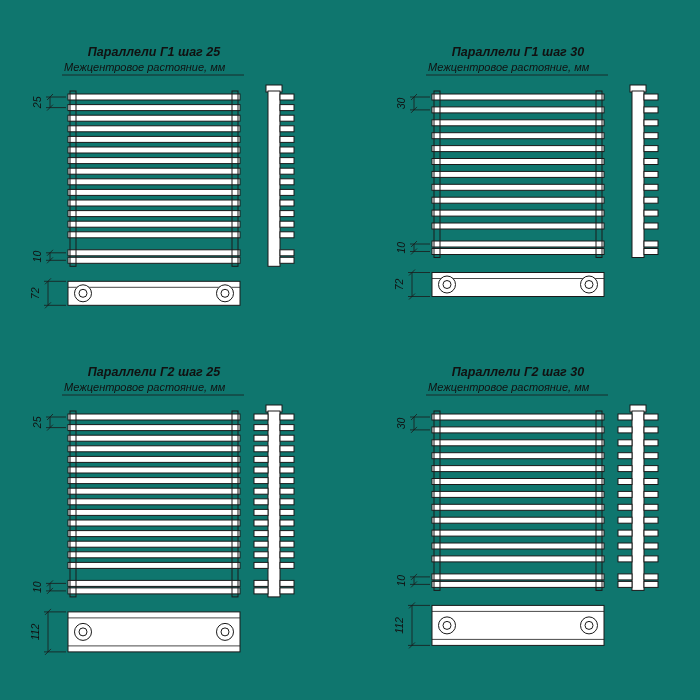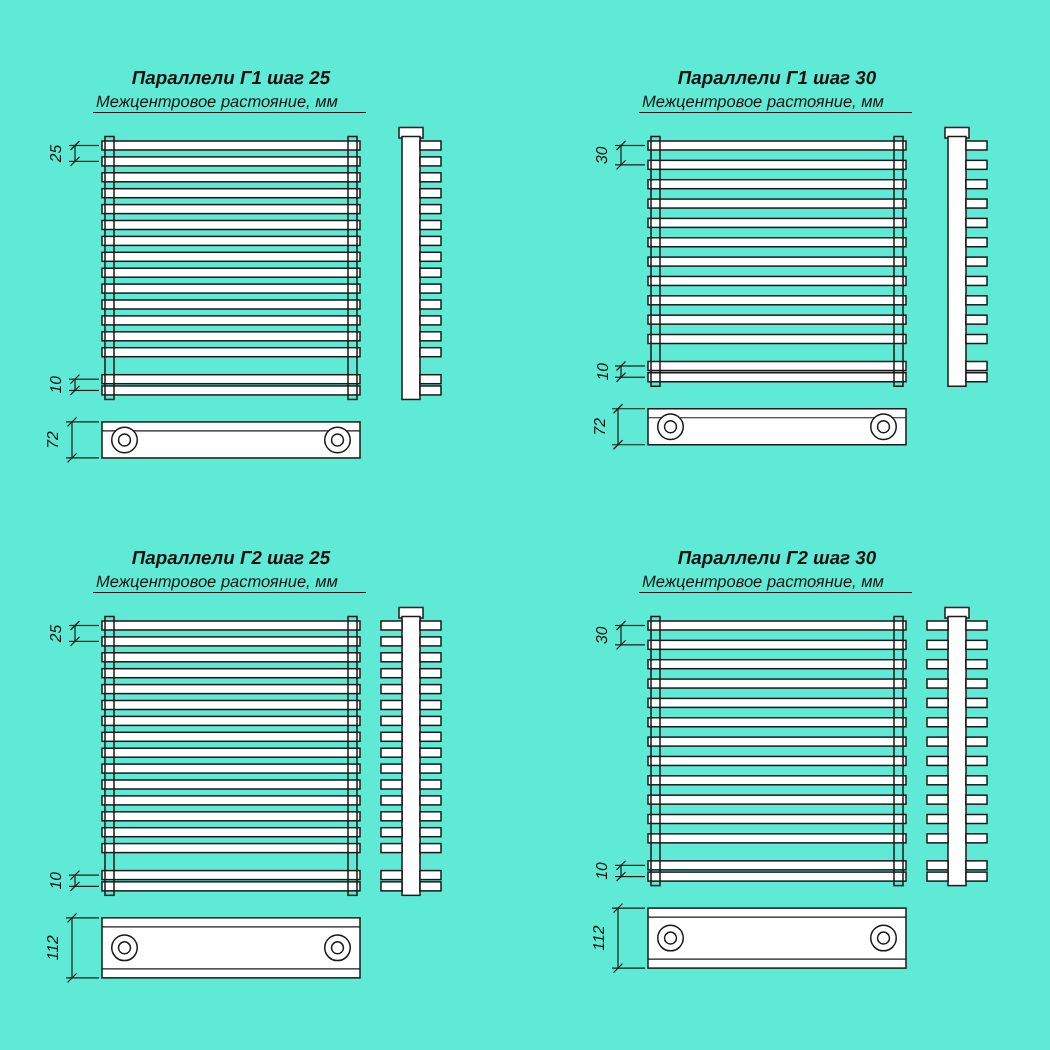--- a/index.html
+++ b/index.html
@@ -1,20 +1,20 @@
 <!DOCTYPE html>
 <html><head>
 <meta charset="utf-8">
 <style>
   html, body { margin: 0; padding: 0; background: #ffffff; }
   .page {
     position: relative;
     width: 700px;
     height: 700px;
-    background: #5eead4;
+    background: #0f766e;
     font-family: "Liberation Sans", sans-serif;
     overflow: hidden;
   }
   svg { display: block; }
   svg text { fill: #111111; }
   .title    { font-family: "Liberation Sans", sans-serif; font-style: italic; font-weight: 700; font-size: 12.5px; }
   .subtitle { font-family: "Liberation Sans", sans-serif; font-style: italic; font-weight: 400; font-size: 11px; }
   .dim      { font-family: "Liberation Sans", sans-serif; font-style: italic; font-weight: 400; font-size: 10.5px; }
   .tube { fill: #ffffff; stroke: #1a1a1a; stroke-width: 1; }
   .rail { fill: none;    stroke: #1a1a1a; stroke-width: 1; }

